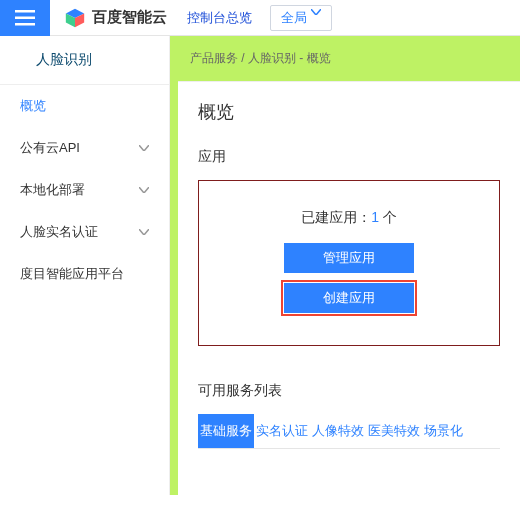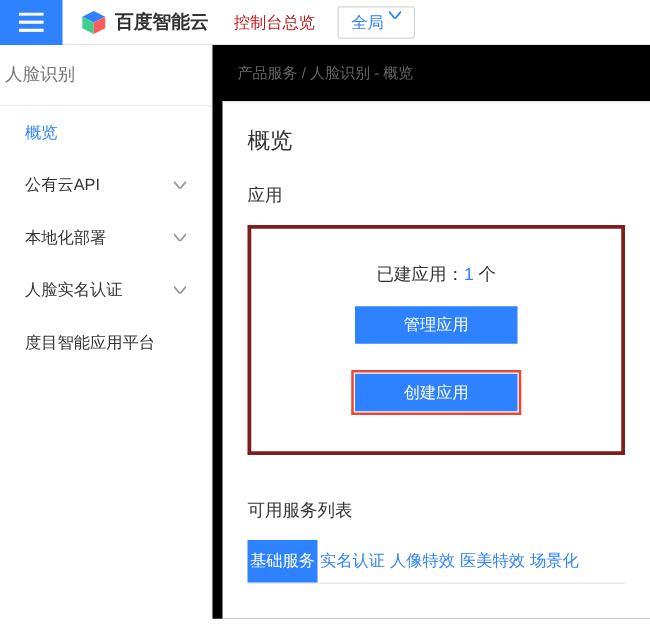--- a/index.html
+++ b/index.html
@@ -4,41 +4,41 @@
 <style>
 * { box-sizing: border-box; margin: 0; padding: 0; }
 body { font-family: "Microsoft YaHei", Arial, sans-serif; font-size: 13px; color: #333; background: #fff; width: 520px; height: 509px; overflow: hidden; }
 
 .header { display: flex; align-items: center; height: 36px; border-bottom: 1px solid #e5e5e5; }
 .hamburger { width: 50px; height: 50px; background: #2e82ff; display: flex; align-items: center; justify-content: center; cursor: pointer; }
 .hamburger svg { width: 20px; height: 16px; }
 .logo-area { display: flex; align-items: center; padding: 0 14px; gap: 6px; }
 .logo-cube { width: 22px; height: 22px; }
 .logo-text { font-size: 15px; font-weight: bold; color: #333; }
-.console-label { color: #b91c1c; font-size: 13px; margin-left: 6px; }
+.console-label { color: #1d4ed8; font-size: 13px; margin-left: 6px; }
 .global-select { margin-left: 18px; display: flex; gap: 4px; border: 1px solid #d0d6e0; border-radius: 2px; padding: 3px 10px; color: #2e82ff; font-size: 13px; cursor: pointer; }
 .global-select svg { width: 10px; height: 6px; }
 
 .body { display: flex; height: calc(509px - 50px); }
 .sidebar { width: 170px; border-right: 1px solid #eee; background: #fff; }
-.side-title { padding: 15px 4px; font-size: 14px; color: #737373; border-bottom: 1px solid #eee; }
+.side-title { padding: 15px 36px; font-size: 14px; color: #0c4a6e; border-bottom: 1px solid #eee; }
 .side-item { display: flex; align-items: center; justify-content: space-between; padding: 12px 20px; font-size: 13px; color: #333; cursor: pointer; }
 .side-item.active { color: #2e82ff; }
 .side-item .chev { width: 10px; height: 6px; }
 
-.main { flex: 1; background: #000000; display: flex; flex-direction: column; }
+.main { flex: 1; background: #bef264; display: flex; flex-direction: column; }
 .breadcrumb { padding: 14px 20px; font-size: 12px; color: #666; }
 .panel { background: #fff; margin: 0 0 0 8px; flex: 1; padding: 18px 20px 0 20px; border-top: 1px solid #eee; overflow: hidden; }
 .page-title { font-size: 18px; color: #333; margin-bottom: 24px; }
 .section-title { font-size: 14px; color: #333; margin-bottom: 14px; }
 
-.app-card { border: 3px solid #7f1d1d; padding: 28px 20px 32px; margin-bottom: 36px; text-align: center; }
+.app-card { border: 1px solid #7f1d1d; padding: 28px 20px 32px; margin-bottom: 36px; text-align: center; }
 .app-count-line { font-size: 14px; color: #333; margin-bottom: 16px; }
 .app-count-num { color: #2e82ff; }
-.btn-row { display: flex; flex-direction: column; align-items: center; gap: 24px; }
+.btn-row { display: flex; flex-direction: column; align-items: center; gap: 10px; }
 .btn { width: 130px; height: 30px; display: flex; align-items: center; justify-content: center; background: #2e82ff; color: #fff; font-size: 13px; cursor: pointer; }
 .btn.highlighted { outline: 2px solid #e43; outline-offset: 1px; }
 
 .tabs { display: flex; gap: 0; border-bottom: 1px solid #e5e5e5; }
 .tab { padding: 8px 2px; font-size: 13px; color: #2e82ff; cursor: pointer; white-space: nowrap; }
 .tab.active { background: #2e82ff; color: #fff; }
 </style>
 </head>
 <body>
 

